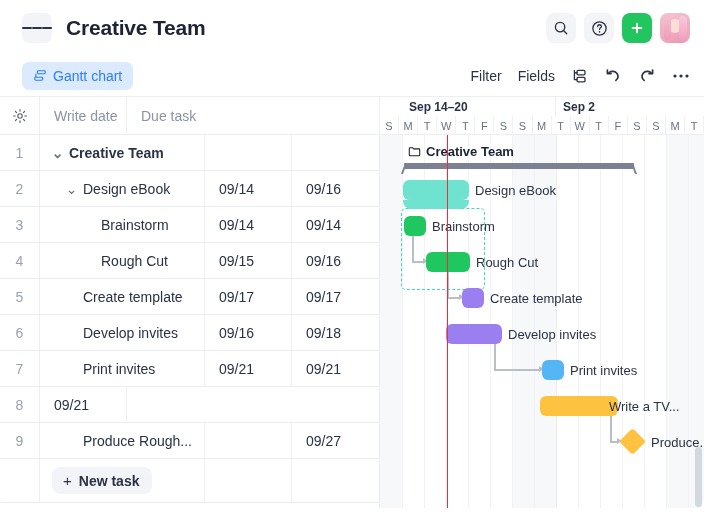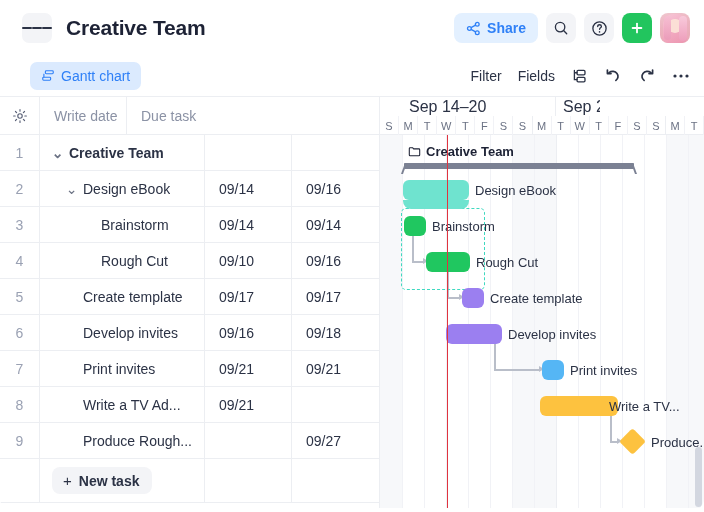--- a/index.html
+++ b/index.html
@@ -81,21 +81,21 @@
     background: linear-gradient(180deg,#f6bed2,#eb9dba); border-radius: 5px;
   }
   .avatar .hair-front-r {
     position: absolute; right: 3px; top: 3px; width: 8px; height: 25px;
     background: linear-gradient(180deg,#f8cadb,#ee9fbc); border-radius: 5px;
   }
 
   
   .tabsrow {
     height: 40px; display: flex; align-items: center;
-    padding: 0 14px 0 30px;
+    padding: 0 14px 0 22px;
   }
   .tabs { display: flex; align-items: center; gap: 2px; }
   .tab {
     display: flex; align-items: center; gap: 6px;
     height: 28px; padding: 0 11px; border-radius: 7px;
     font-size: 14px; color: #8b92a5; cursor: pointer;
     background: transparent; border: none;
     font-family: "Liberation Sans", sans-serif; white-space: nowrap;
   }
   .tab.active { background: #dbeafe; color: #2f80f7; font-weight: 400; }
@@ -166,21 +166,21 @@
     cursor: pointer; font-family: "Liberation Sans", sans-serif;
   }
   .nt-plus { font-size: 15px; font-weight: 400; line-height: 1; }
   .nt-blank { width: 87px; flex: 0 0 87px; border-right: 1px solid #eceef2; }
   .nt-blank.last { border-right: none; }
 
   
   .gantt-head { height: 38px; position: relative; border-bottom: 1px solid #eceef2; }
   .weeks { display: flex; height: 19px; }
   .week {
-    font-size: 16px; font-weight: 400; color: #2b3245;
+    font-size: 12px; font-weight: 700; color: #2b3245;
     border-right: 1px solid #eceef2;
     padding-left: 7px; display: flex; align-items: center;
     box-sizing: border-box; overflow: hidden; white-space: nowrap;
   }
   .days { display: flex; height: 19px; }
   .day {
     font-size: 11px; color: #6b7284;
     display: flex; align-items: center; justify-content: center;
     border-right: 1px solid #f1f2f6;
     box-sizing: border-box;
@@ -258,30 +258,20 @@
 
   <div class="topbar">
     <div class="hamburger">
       <span></span>
       <span></span>
       <span></span>
     </div>
     <div class="app-title">Creative Team</div>
 
     <div class="topbar-right">
-      <button class="share-btn">
-        <svg width="15" height="15" viewBox="0 0 16 16" fill="none">
-          <circle cx="12" cy="3.5" r="2" stroke="#2f80f7" stroke-width="1.4"></circle>
-          <circle cx="3.6" cy="8" r="2" stroke="#2f80f7" stroke-width="1.4"></circle>
-          <circle cx="12" cy="12.5" r="2" stroke="#2f80f7" stroke-width="1.4"></circle>
-          <line x1="5.4" y1="7.1" x2="10.2" y2="4.4" stroke="#2f80f7" stroke-width="1.4"></line>
-          <line x1="5.4" y1="8.9" x2="10.2" y2="11.6" stroke="#2f80f7" stroke-width="1.4"></line>
-        </svg>
-        <span>Share</span>
-      </button>
 
       <button class="icon-btn">
         <svg width="16" height="16" viewBox="0 0 18 18" fill="none">
           <circle cx="8" cy="8" r="5.3" stroke="#2b3245" stroke-width="1.5"></circle>
           <line x1="11.9" y1="11.9" x2="15.4" y2="15.4" stroke="#2b3245" stroke-width="1.5" stroke-linecap="round"></line>
         </svg>
       </button>
 
       <button class="icon-btn">
         <svg width="17" height="17" viewBox="0 0 18 18" fill="none">
@@ -403,21 +393,21 @@
           <div class="cell c-start">09/14</div>
           <div class="cell c-due">09/14</div>
         </div>
 
         <div class="row">
           <div class="cell c-num">4</div>
           <div class="cell c-title lvl2">
             <span class="caret-space"></span>
             <span class="label">Rough Cut</span>
           </div>
-          <div class="cell c-start">09/10</div>
+          <div class="cell c-start">09/15</div>
           <div class="cell c-due">09/16</div>
         </div>
 
         <div class="row">
           <div class="cell c-num">5</div>
           <div class="cell c-title lvl1">
             <span class="caret-space"></span>
             <span class="label">Create template</span>
           </div>
           <div class="cell c-start">09/17</div>
@@ -439,24 +429,20 @@
           <div class="cell c-title lvl1">
             <span class="caret-space"></span>
             <span class="label">Print invites</span>
           </div>
           <div class="cell c-start">09/21</div>
           <div class="cell c-due">09/21</div>
         </div>
 
         <div class="row">
           <div class="cell c-num">8</div>
-          <div class="cell c-title lvl1">
-            <span class="caret-space"></span>
-            <span class="label">Write a TV Ad...</span>
-          </div>
           <div class="cell c-start">09/21</div>
         </div>
 
         <div class="row">
           <div class="cell c-num">9</div>
           <div class="cell c-title lvl1">
             <span class="caret-space"></span>
             <span class="label">Produce Rough...</span>
           </div>
           <div class="cell c-start"></div>

